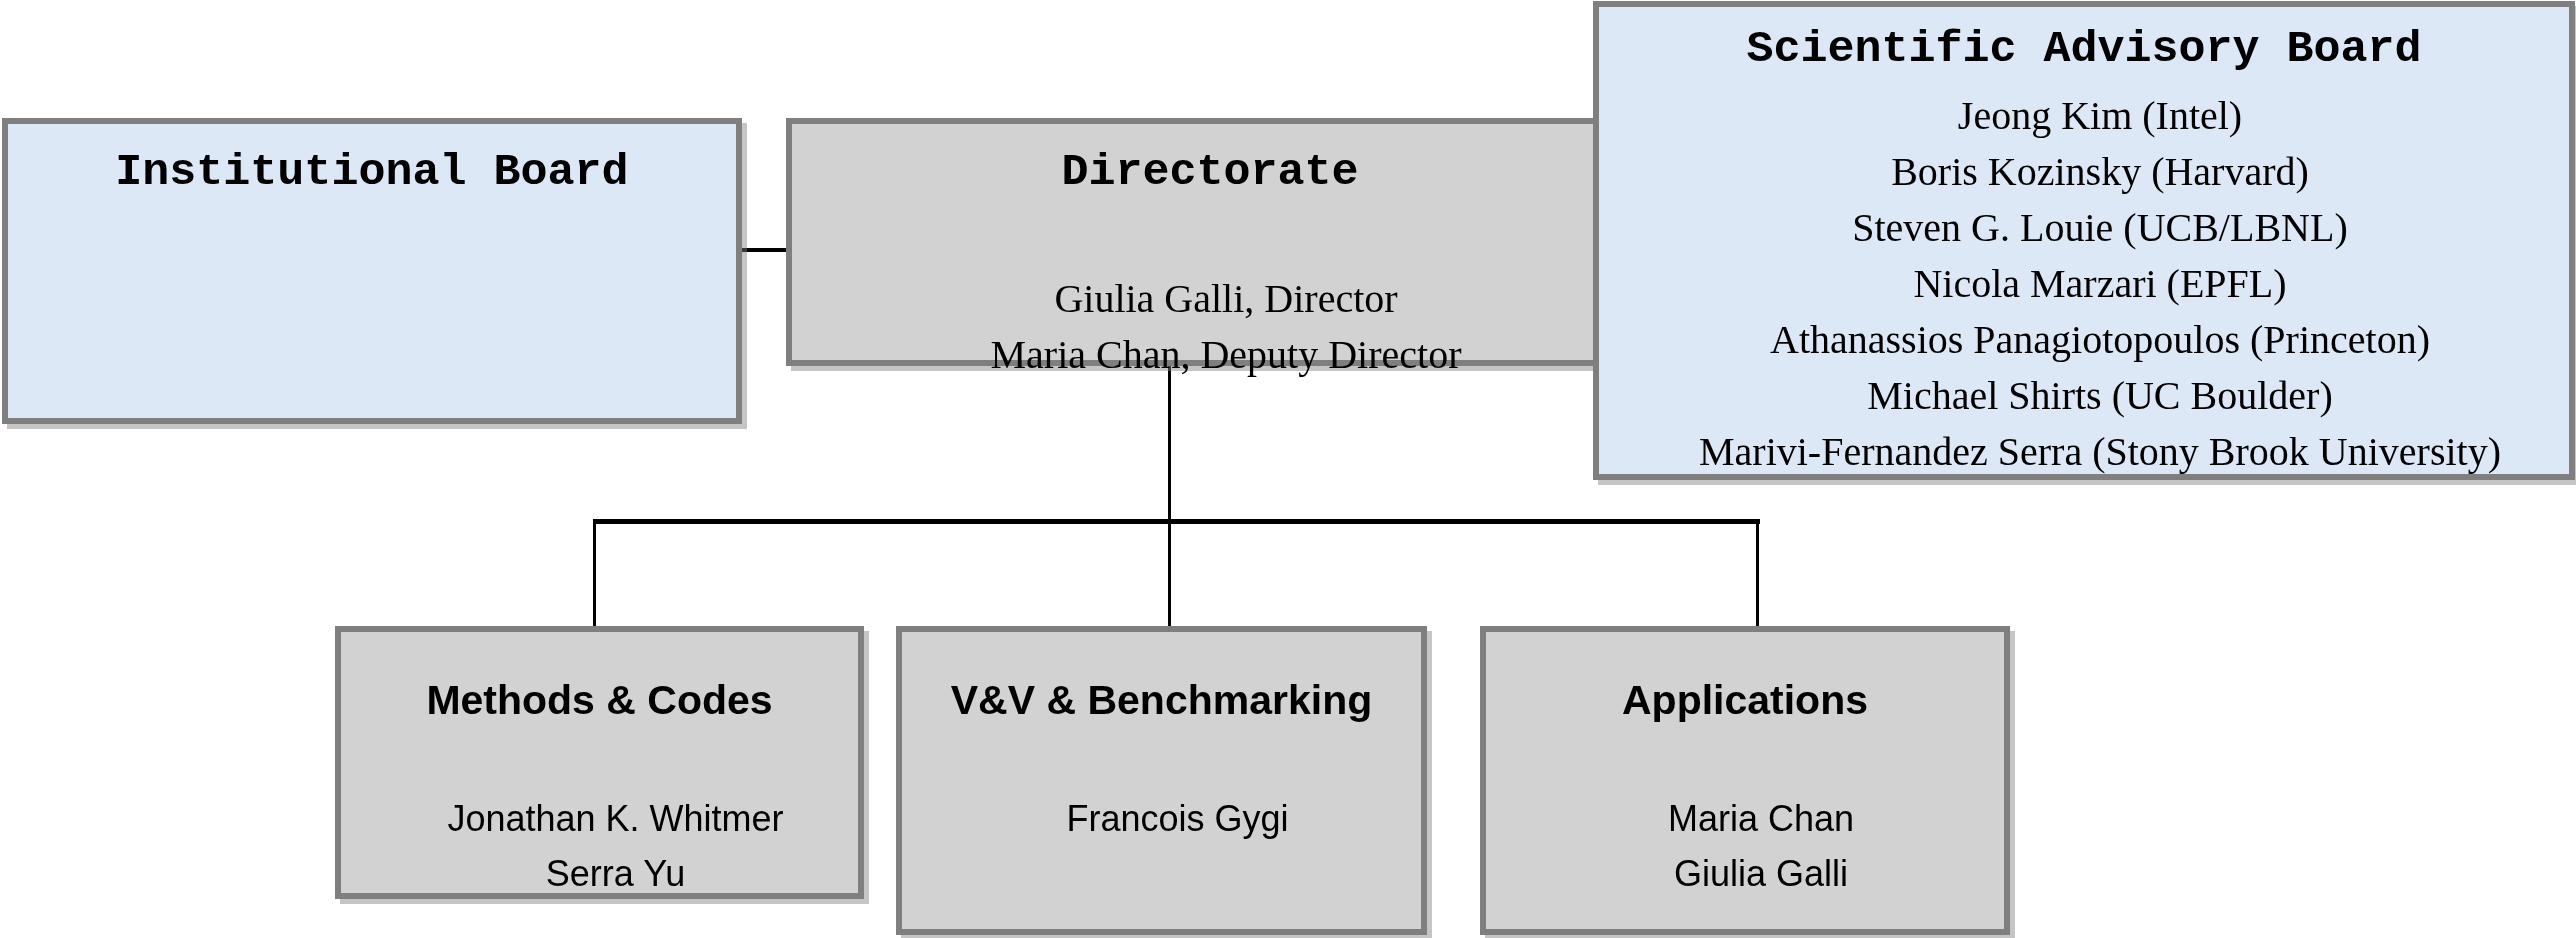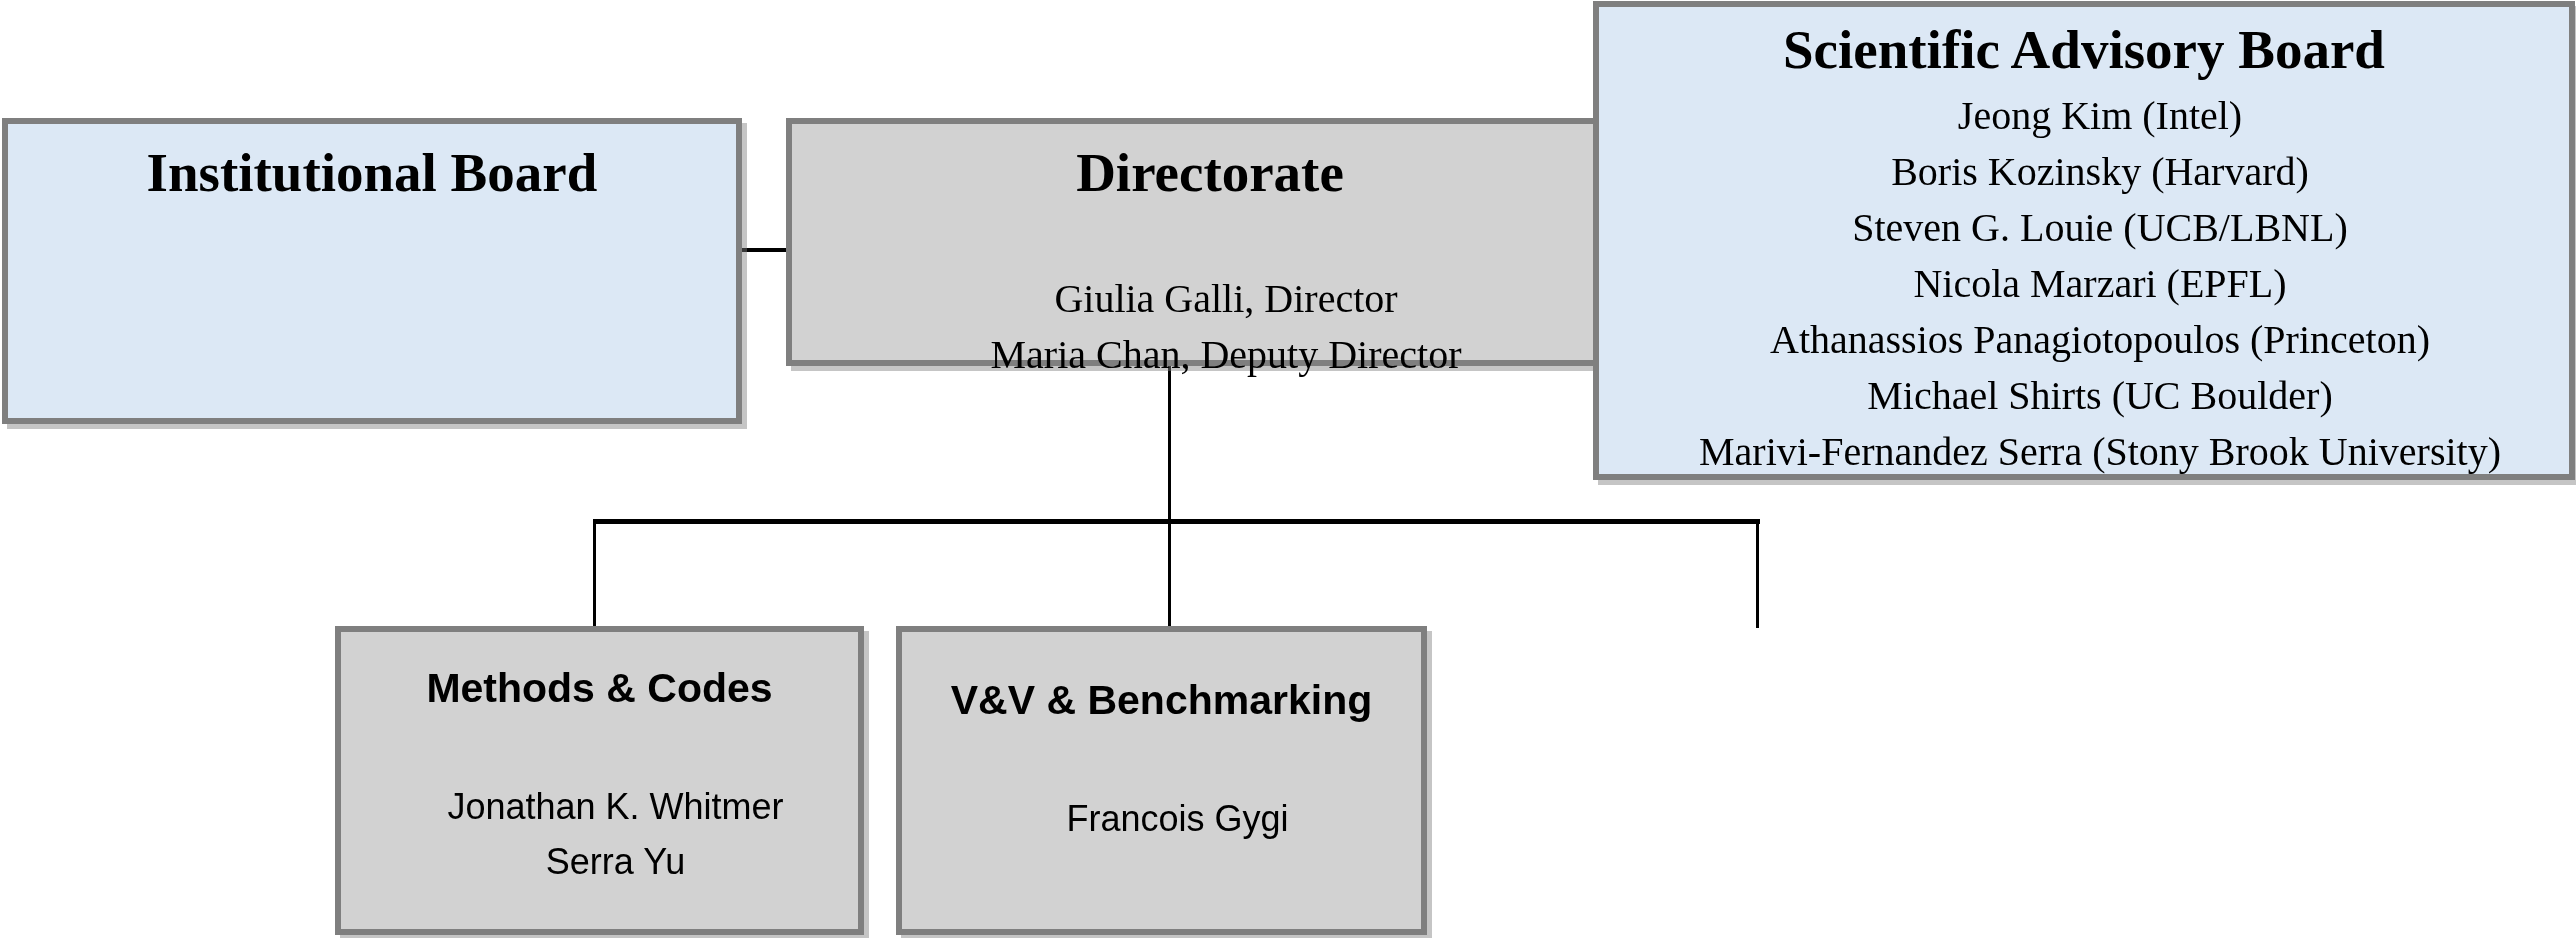--- a/index.html
+++ b/index.html
@@ -25,21 +25,21 @@
     text-align: center;
     box-shadow: 5px 5px 0 rgba(127,127,127,0.45);
   }
   .fill-blue { background: #dce8f5; }
   .fill-gray { background: #d2d2d2; }
 
   .title { font-weight: bold; }
   .members { font-weight: normal; margin-left: 32px; }
 
   
-  .serif-box .title { font-family: Liberation Serif, serif; font-size: 55px; line-height: 60px; }
+  .serif-box .title { font-family: Liberation Mono, monospace; font-size: 45px; line-height: 60px; }
   .serif-box .members .member-line { font-family: "Liberation Serif", serif; font-size: 40px; line-height: 56px; }
 
   
   .sans-box .title { font-family: "Liberation Sans", sans-serif; font-size: 41px; line-height: 57px; }
   .sans-box .members .member-line { font-family: "Liberation Sans", sans-serif; font-size: 36px; line-height: 55px; }
 
   #institutional-board {
     left: 1.9px; top: 118px; width: 740px; height: 306px;
     padding-top: 18.6px;
   }
@@ -51,22 +51,22 @@
   }
   #directorate .members { margin-top: 68px; }
 
   #scientific-advisory-board {
     left: 1593px; top: 1.2px; width: 982px; height: 479px;
     padding-top: 12.4px;
   }
   #scientific-advisory-board .members { margin-top: 8.7px; }
 
   #methods-codes {
-    left: 335px; top: 626px; width: 529px; height: 309px;
-    padding-top: 28px;
+    left: 335px; top: 626px; width: 529px; height: 273px;
+    padding-top: 40px;
   }
   #methods-codes .members { margin-top: 62px; }
 
   #vv-benchmarking {
     left: 896px; top: 626px; width: 531px; height: 309px;
     padding-top: 40px;
   }
   #vv-benchmarking .members { margin-top: 62px; }
 
   #applications {
@@ -132,15 +132,22 @@
       </div>
   </div>
 
   <div class="box fill-gray sans-box" id="vv-benchmarking">
     <div class="title">V&amp;V &amp; Benchmarking</div>
     <div class="members">
         <div class="member-line">Francois Gygi</div>
       </div>
   </div>
 
+  <div class="box fill-gray sans-box" id="applications">
+    <div class="title">Applications</div>
+    <div class="members">
+        <div class="member-line">Maria Chan</div>
+        <div class="member-line">Giulia Galli</div>
+      </div>
+  </div>
 
 </div>
 
 
 </body></html>

